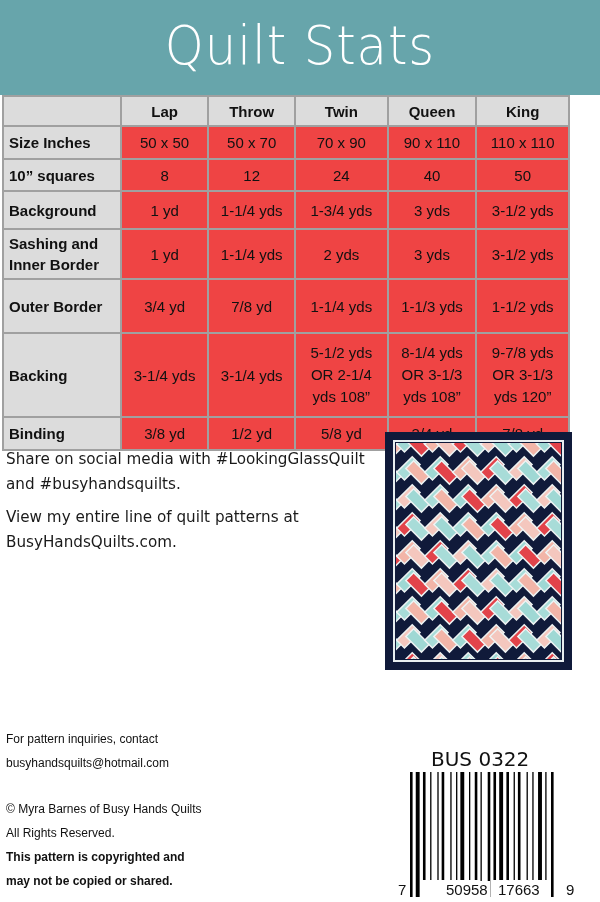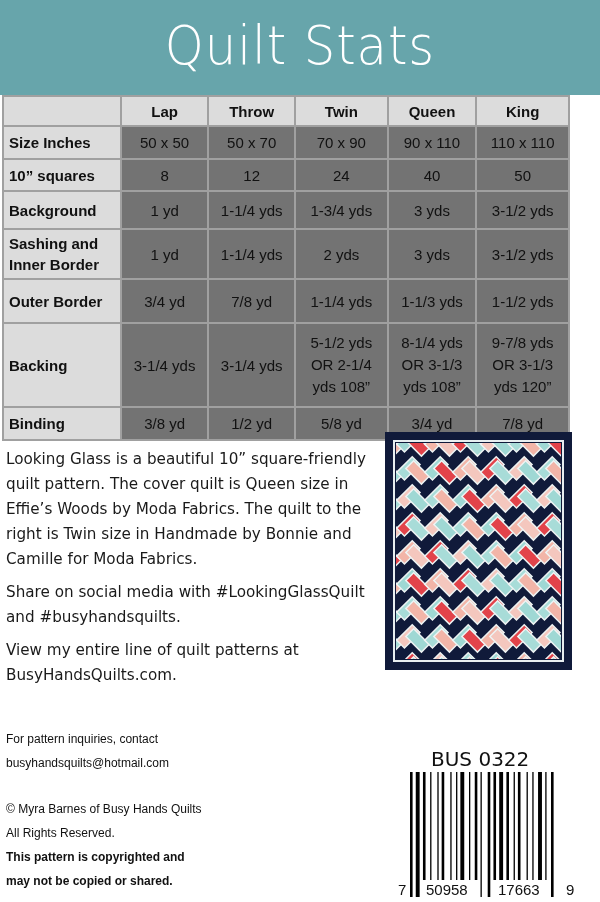--- a/index.html
+++ b/index.html
@@ -23,21 +23,21 @@
     font-size: 15px;
   }
   table.stats td, table.stats th {
     border: 2px solid #a0a0a0; text-align: center; vertical-align: middle;
     padding: 0 3px; line-height: 19px;
   }
   table.stats th { background: #dcdcdc; font-weight: bold; height: 30px; }
   table.stats td.rowhead {
     background: #dcdcdc; font-weight: bold; text-align: left; padding-left: 5px;
   }
-  table.stats td { background: #737373; }
+  table.stats td { background: #ef4444; }
 
   .desc {
     position: absolute; left: 6px; top: 447px; width: 380px;
     font-family: "DejaVu Sans", sans-serif; font-size: 15.2px; line-height: 25px; color: #1a1a1a;
   }
   .desc p { margin-bottom: 8px; }
 
   .quilt {
     position: absolute; left: 385px; top: 432px; width: 187px; height: 238px;
     background: #101a3a;
@@ -108,21 +108,21 @@
         <td>3-1/2 yds</td>
       </tr>
       <tr style="height: 50px;">
         <td class="rowhead" style="line-height: 21px;">Sashing and Inner Border</td>
         <td>1 yd</td>
         <td>1-1/4 yds</td>
         <td>2 yds</td>
         <td>3 yds</td>
         <td>3-1/2 yds</td>
       </tr>
-      <tr style="height: 44px;">
+      <tr style="height: 54px;">
         <td class="rowhead">Outer Border</td>
         <td>3/4 yd</td>
         <td>7/8 yd</td>
         <td>1-1/4 yds</td>
         <td>1-1/3 yds</td>
         <td>1-1/2 yds</td>
       </tr>
       <tr style="height: 81px;">
         <td class="rowhead">Backing</td>
         <td>3-1/4 yds</td>
@@ -136,21 +136,20 @@
         <td>3/8 yd</td>
         <td>1/2 yd</td>
         <td>5/8 yd</td>
         <td>3/4 yd</td>
         <td>7/8 yd</td>
       </tr>
     </tbody>
 </table>
 
 <div class="desc">
-  <p>Looking Glass is a beautiful 10” square-friendly quilt pattern. The cover quilt is Queen size in Effie’s Woods by Moda Fabrics.  The quilt to the right is Twin size in Handmade by Bonnie and Camille for Moda Fabrics.</p>
   <p>Share on social media with #LookingGlassQuilt and #busyhandsquilts.</p>
   <p>View my entire line of quilt patterns at BusyHandsQuilts.com.</p>
 </div>
 
 <div class="quilt">
   <svg width="187" height="238" viewBox="0 0 187 238">
     <defs>
       <clipPath id="inner">
           <rect x="11" y="11" width="165" height="216"></rect>
         </clipPath>
@@ -376,16 +375,16 @@
       <rect x="110.4" y="0" width="2.6" height="108" fill="#000"></rect>
       <rect x="117.60000000000001" y="0" width="1.3" height="108" fill="#000"></rect>
       <rect x="121.9" y="0" width="2.6" height="108" fill="#000"></rect>
       <rect x="130.55" y="0" width="1.3" height="108" fill="#000"></rect>
       <rect x="136.3" y="0" width="1.3" height="108" fill="#000"></rect>
       <rect x="142.05" y="0" width="3.9000000000000004" height="108" fill="#000"></rect>
       <rect x="149.25000000000003" y="0" width="1.3" height="108" fill="#000"></rect>
       <rect x="155.00000000000003" y="0" width="2.6" height="125" fill="#000"></rect>
     </svg>
   <span class="digits" style="left:0px">7</span>
-  <span class="digits" style="left:28px">50958</span>
+  <span class="digits" style="left:48px">50958</span>
   <span class="digits" style="left:100px">17663</span>
   <span class="digits" style="left:168px">9</span>
 </div>
 
 </body></html>

